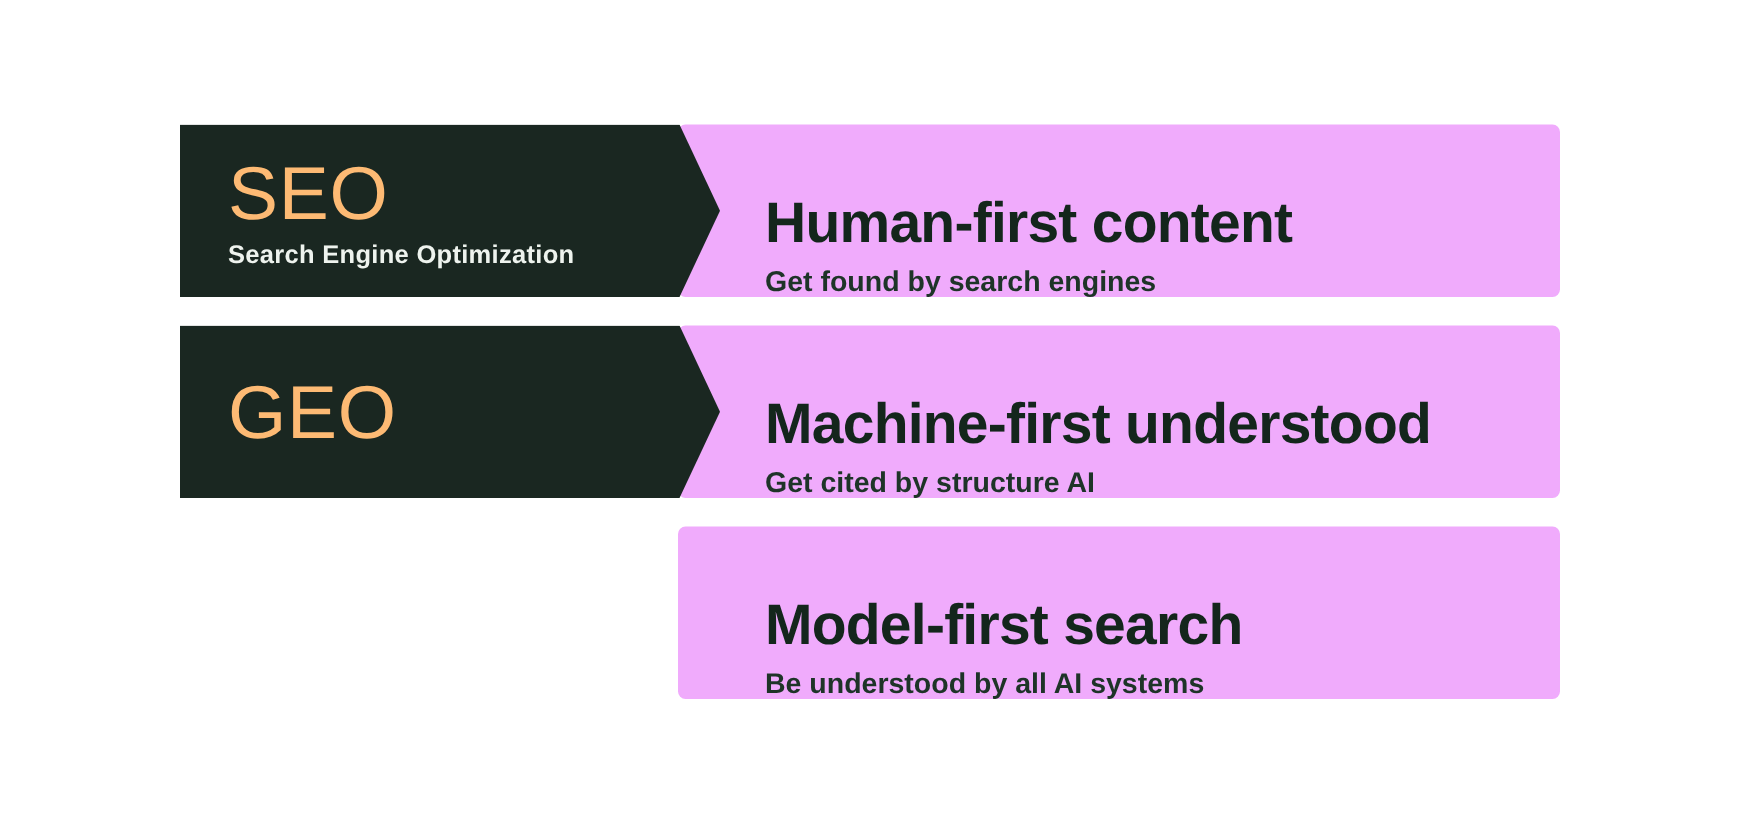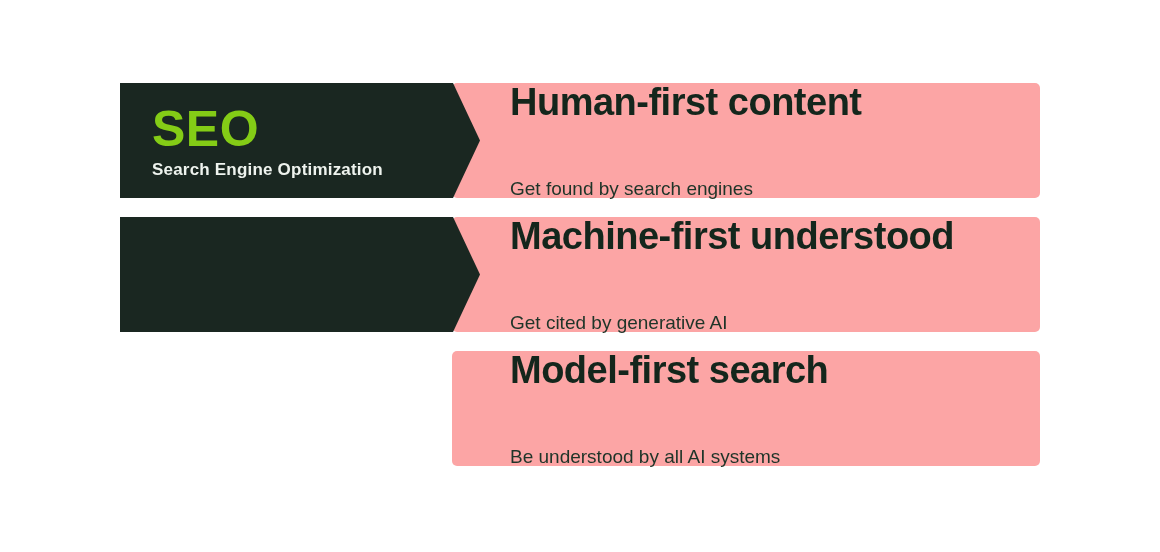--- a/index.html
+++ b/index.html
@@ -26,66 +26,66 @@
     flex-direction: column;
     gap: 19px;
   }
   .row {
     position: relative;
     height: 115px;
   }
   .panel {
     position: absolute;
     left: 332px; right: 0; top: 0; bottom: 0;
-    background: #fca5a5;
+    background: #f0abfc;
     border-radius: 5px;
     display: flex;
     flex-direction: column;
-    justify-content: space-between;
+    justify-content: flex-end;
     padding-left: 58px;
     gap: 11px;
     z-index: 1;
   }
   .arrow {
     position: absolute;
     left: 0; top: 0; bottom: 0;
     width: 360px;
     background: #1a2721;
     clip-path: polygon(0 0, 333px 0, 360px 50%, 333px 100%, 0 100%);
     display: flex;
     flex-direction: column;
     justify-content: center;
     padding-left: 32px;
     gap: 7px;
     z-index: 2;
   }
   .acronym {
     font-size: 50px;
-    font-weight: 700;
+    font-weight: 400;
     line-height: 1;
     letter-spacing: 0.5px;
-    color: #84cc16;
+    color: #fdba74;
   }
   .acronym-full {
     font-size: 17px;
     font-weight: 700;
     line-height: 1;
     color: #eef3ee;
     letter-spacing: 0.2px;
   }
   .panel-title {
     font-size: 38px;
     font-weight: 700;
     line-height: 1;
     color: #14261c;
     letter-spacing: -0.5px;
   }
   .panel-subtitle {
     font-size: 19px;
-    font-weight: 400;
+    font-weight: 700;
     line-height: 1;
     color: #1e3428;
   }
 </style>
 </head>
 <body>
 
 <div class="canvas">
   <div class="rows">
 
@@ -96,23 +96,24 @@
       </div>
       <div class="arrow">
         <div class="acronym">SEO</div>
         <div class="acronym-full">Search Engine Optimization</div>
       </div>
     </div>
 
     <div class="row">
       <div class="panel">
         <div class="panel-title">Machine-first understood</div>
-        <div class="panel-subtitle">Get cited by generative AI</div>
+        <div class="panel-subtitle">Get cited by structure AI</div>
       </div>
       <div class="arrow">
+        <div class="acronym">GEO</div>
       </div>
     </div>
 
     <div class="row">
       <div class="panel">
         <div class="panel-title">Model-first search</div>
         <div class="panel-subtitle">Be understood by all AI systems</div>
       </div>
     </div>
 

